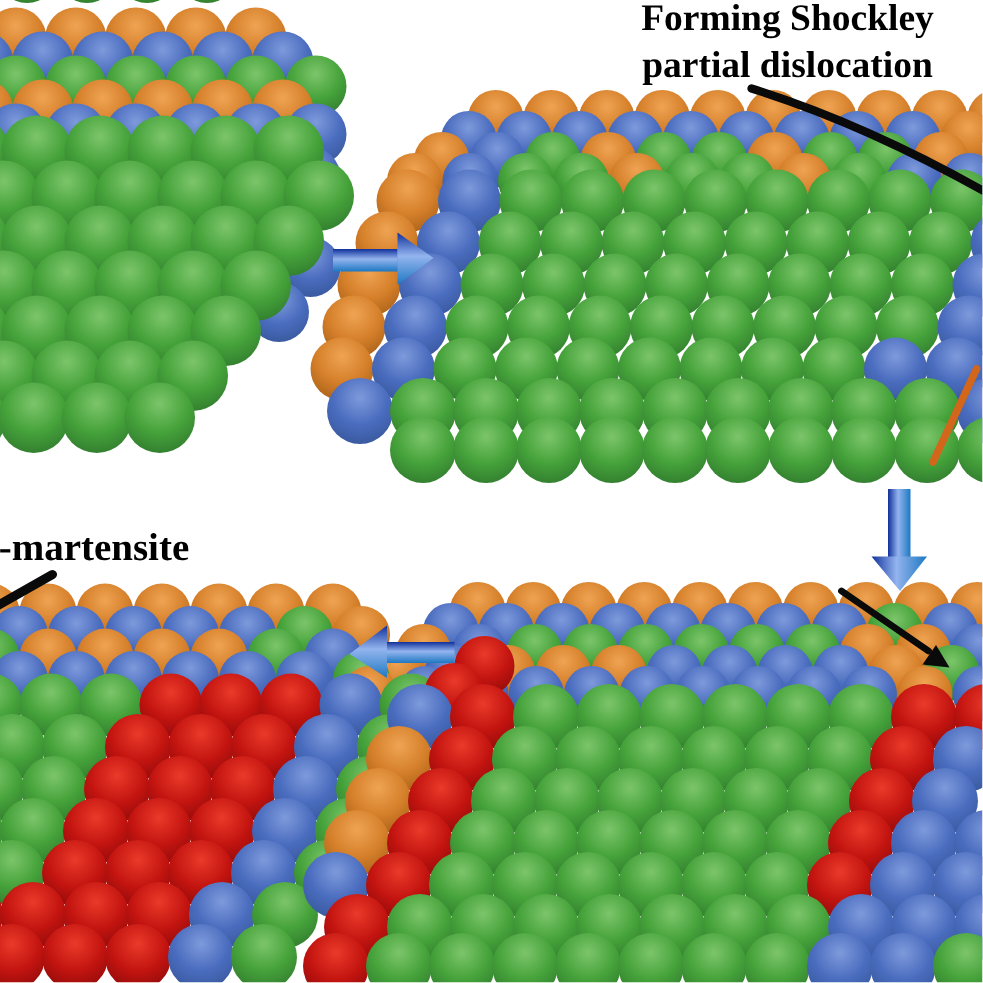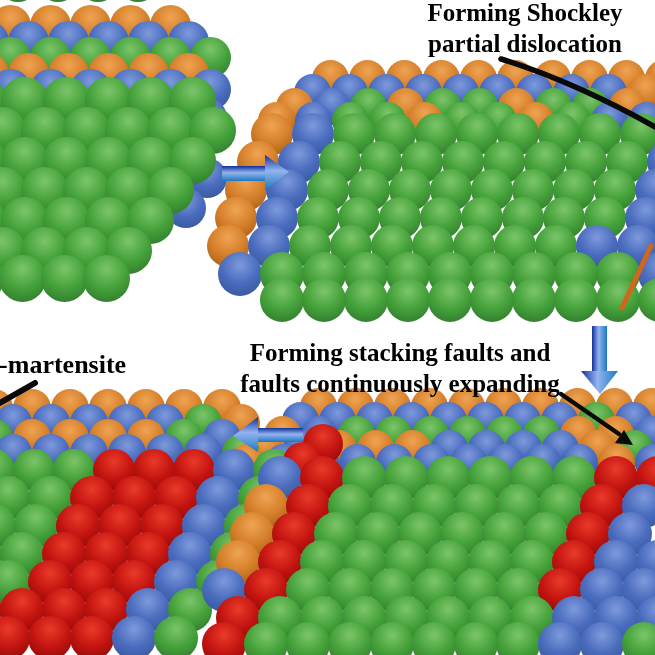--- a/index.html
+++ b/index.html
@@ -476,17 +476,15 @@
       <line x1="561" y1="394" x2="619" y2="434" stroke="#0a0a0a" stroke-width="4.5" stroke-linecap="round"></line>
       <polygon points="633,445 615,443 624,430" fill="#0a0a0a"></polygon>
     </g>
 
     <line x1="-2" y1="404" x2="35" y2="383" stroke="#0a0a0a" stroke-width="6" stroke-linecap="round"></line>
   </svg>
 
   <div class="lbl" id="label-shockley" style="left:393px;top:-3px;width:264px;">Forming Shockley
 partial dislocation</div>
 
-  <div class="lbl" id="label-stacking" style="left:208px;top:337px;width:384px;">Forming stacking faults and
-faults continuously expanding</div>
 
   <div class="lbl" id="label-martensite" style="left:-12px;top:349px;width:180px;">ε-martensite</div>
 </div>
 
 </body></html>

